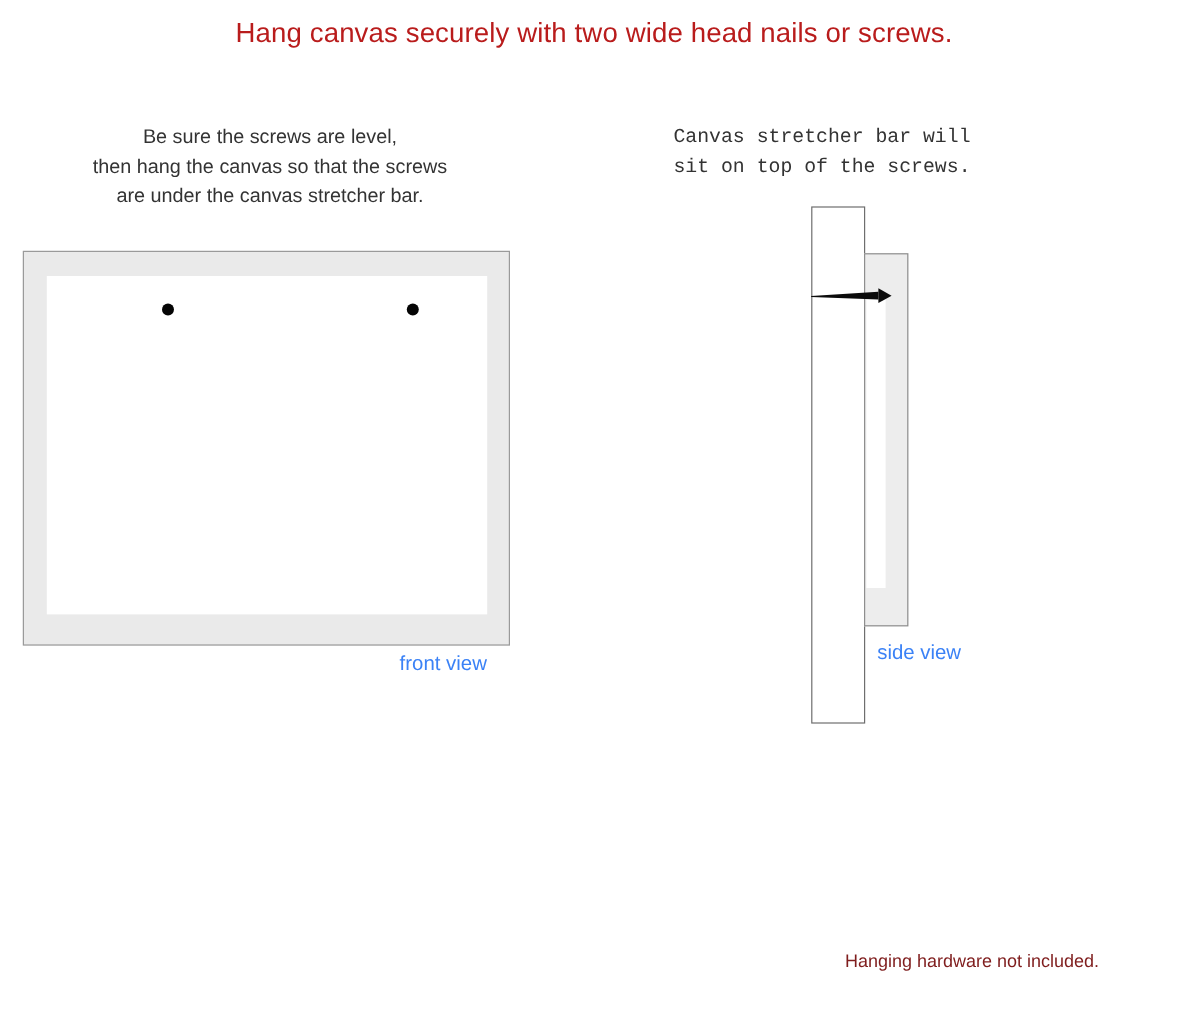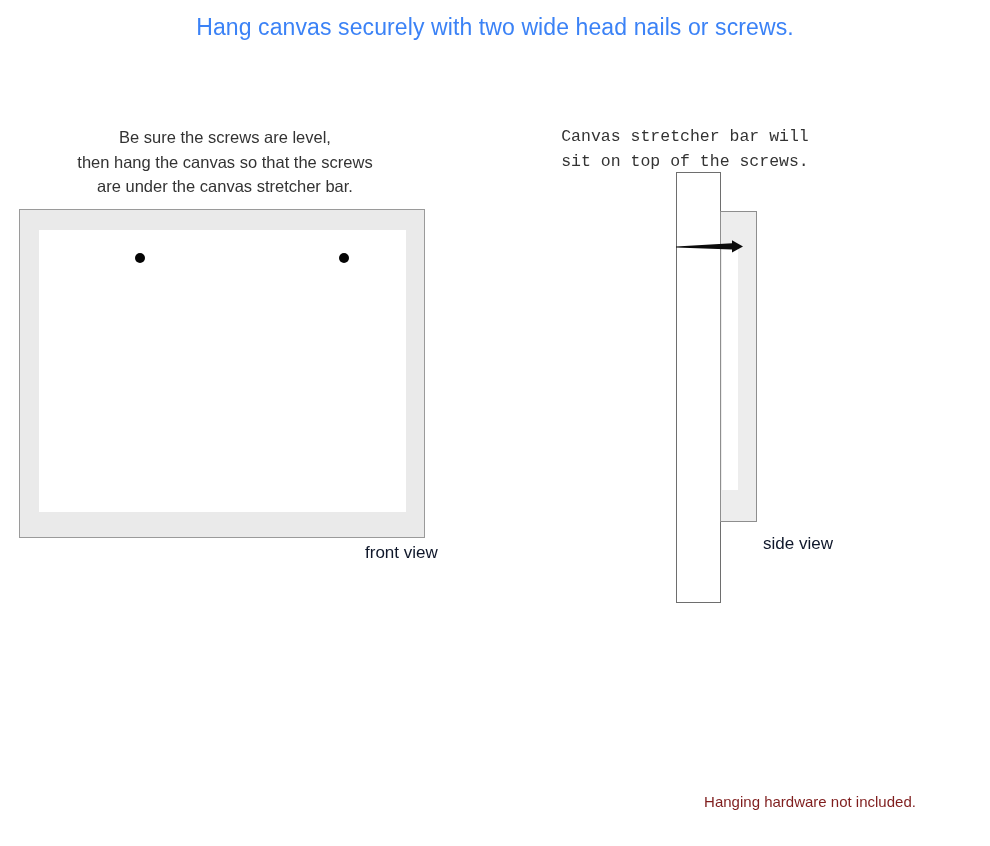--- a/index.html
+++ b/index.html
@@ -23,53 +23,51 @@
   
   #page-title {
     position: absolute;
     left: 0;
     top: 14px;
     width: 990px;
     text-align: center;
     font-size: 23px;
     font-weight: 400;
     letter-spacing: 0.1px;
-    color: #3b82f6;
+    color: #b91c1c;
     white-space: nowrap;
   }
 
   
   .caption {
     position: absolute;
     font-size: 16.5px;
     line-height: 24.5px;
     text-align: center;
     color: #333333;
     white-space: pre-line;
-    margin-top: 23px;
   }
   #caption-left {
     left: 10px;
     top: 102px;
     width: 430px;
   }
   #caption-right {
     left: 545px;
     top: 102px;
     width: 280px;
     font-family: Liberation Mono, monospace;
   }
 
   
   .view-label {
     position: absolute;
     font-size: 17px;
-    color: #0f172a;
+    color: #3b82f6;
     white-space: nowrap;
-    margin-left: 32px;
   }
   #label-front-view {
     left: 333px;
     top: 543px;
   }
   #label-side-view {
     left: 731px;
     top: 534px;
   }
 

